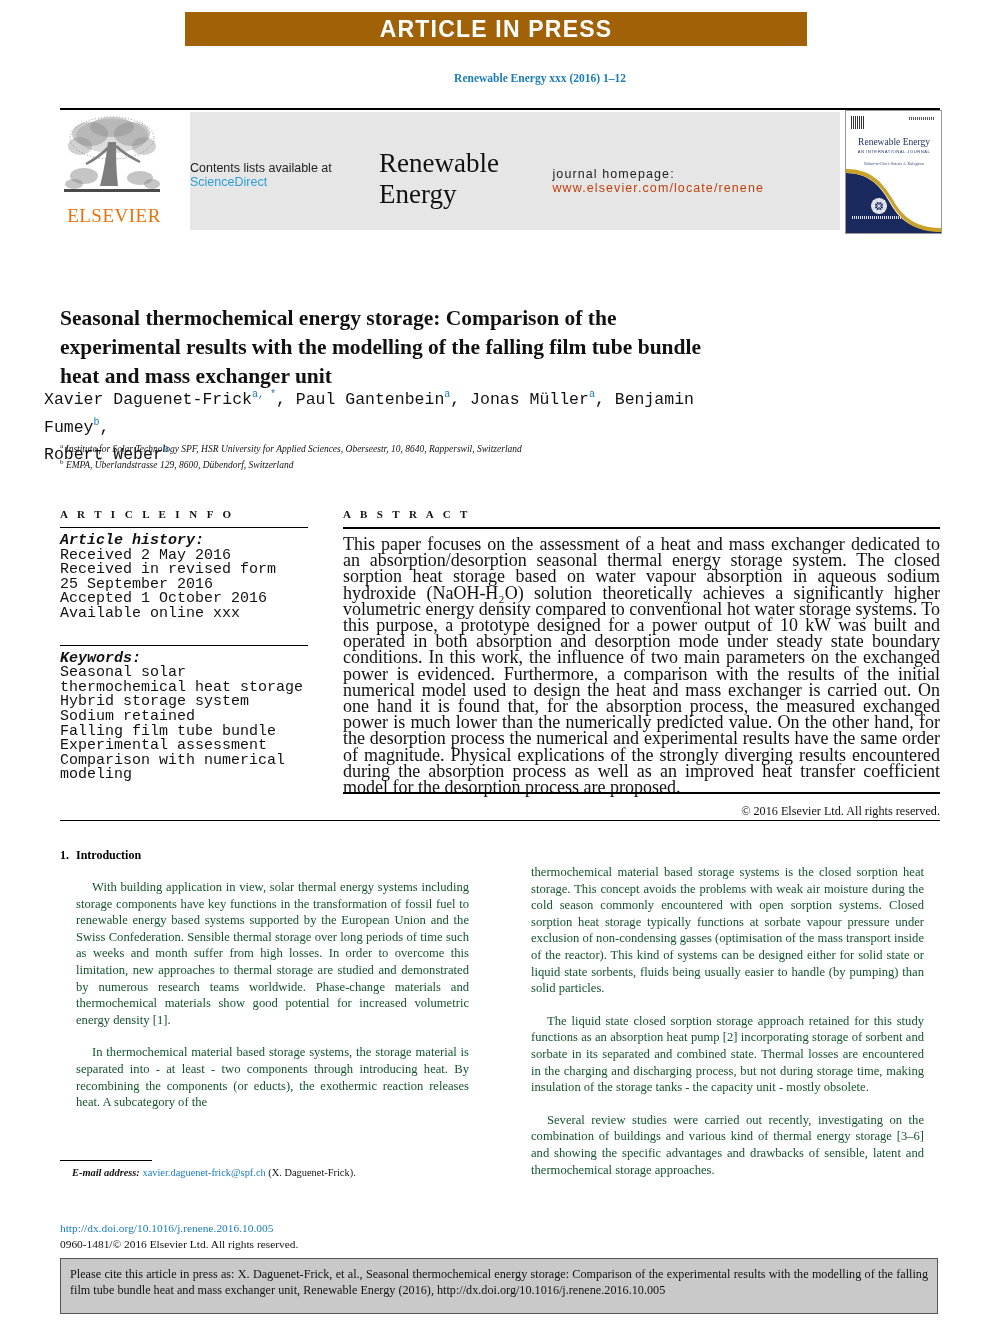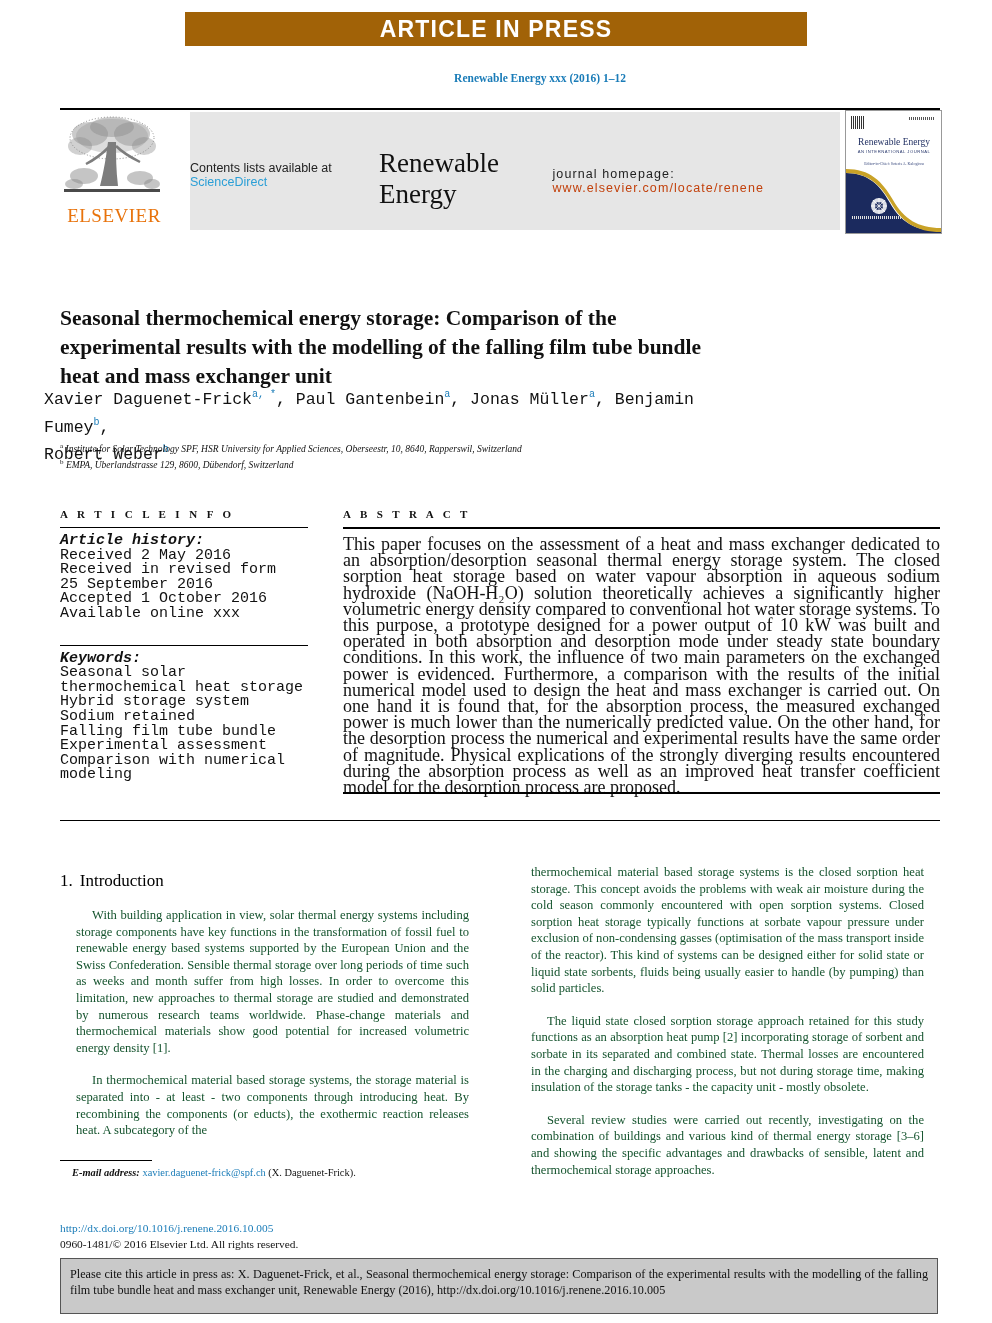--- a/index.html
+++ b/index.html
@@ -267,24 +267,23 @@
     left: 60px; top: 848px;
     width: 425px;
   }
   .body-right {
     position: absolute;
     left: 515px; top: 848px;
     width: 425px;
   }
   .body-heading {
     font-family: "Liberation Serif", serif;
-    font-weight: normal;
-    font-size: 17px;
+    font-weight: bold;
+    font-size: 12px;
     margin-bottom: 16px;
-    margin-top: 23px;
   }
   .body-heading .num { margin-right: 7px; }
   .para {
     font-family: "Liberation Serif", serif;
     font-size: 12.6px;
     line-height: 16.6px;
     text-align: justify;
     text-indent: 16px;
     margin: 16px;
     color: #14532d;
@@ -454,20 +453,21 @@
     <div>Falling film tube bundle</div>
     <div>Experimental assessment</div>
     <div>Comparison with numerical modeling</div>
   </div>
 </div>
 
 <div class="abs-col">
   <div class="sec-head">A B S T R A C T</div>
   <hr class="hr-thick">
   <div class="abstract-text">This paper focuses on the assessment of a heat and mass exchanger dedicated to an absorption/desorption seasonal thermal energy storage system. The closed sorption heat storage based on water vapour absorption in aqueous sodium hydroxide (NaOH-H₂O) solution theoretically achieves a significantly higher volumetric energy density compared to conventional hot water storage systems. To this purpose, a prototype designed for a power output of 10 kW was built and operated in both absorption and desorption mode under steady state boundary conditions. In this work, the influence of two main parameters on the exchanged power is evidenced. Furthermore, a comparison with the results of the initial numerical model used to design the heat and mass exchanger is carried out. On one hand it is found that, for the absorption process, the measured exchanged power is much lower than the numerically predicted value. On the other hand, for the desorption process the numerical and experimental results have the same order of magnitude. Physical explications of the strongly diverging results encountered during the absorption process as well as an improved heat transfer coefficient model for the desorption process are proposed.</div>
+  <div class="abstract-copy">© 2016 Elsevier Ltd. All rights reserved.</div>
 </div>
 <div class="abs-bottom-rule"></div>
 <div class="full-rule"></div>
 
 <div class="body-left">
   <div class="body-heading">
     <span class="num">1.</span><span>Introduction</span>
   </div>
   <p class="para">With building application in view, solar thermal energy systems including storage components have key functions in the transformation of fossil fuel to renewable energy based systems supported by the European Union and the Swiss Confederation. Sensible thermal storage over long periods of time such as weeks and month suffer from high losses. In order to overcome this limitation, new approaches to thermal storage are studied and demonstrated by numerous research teams worldwide. Phase-change materials and thermochemical materials show good potential for increased volumetric energy density [1].</p>
   <p class="para">In thermochemical material based storage systems, the storage material is separated into - at least - two components through introducing heat. By recombining the components (or educts), the exothermic reaction releases heat. A subcategory of the</p>

